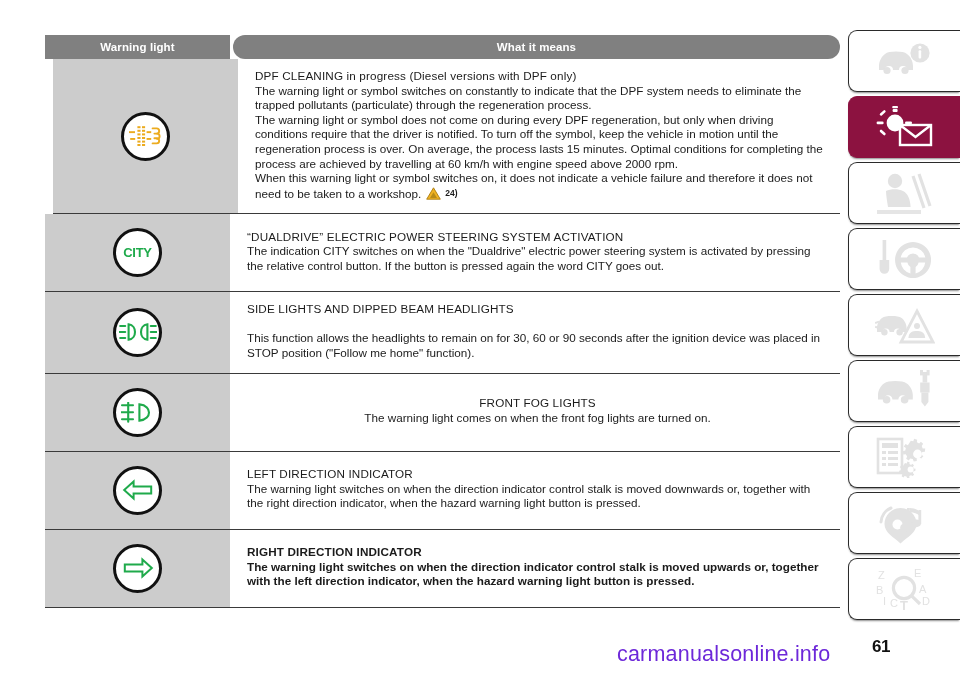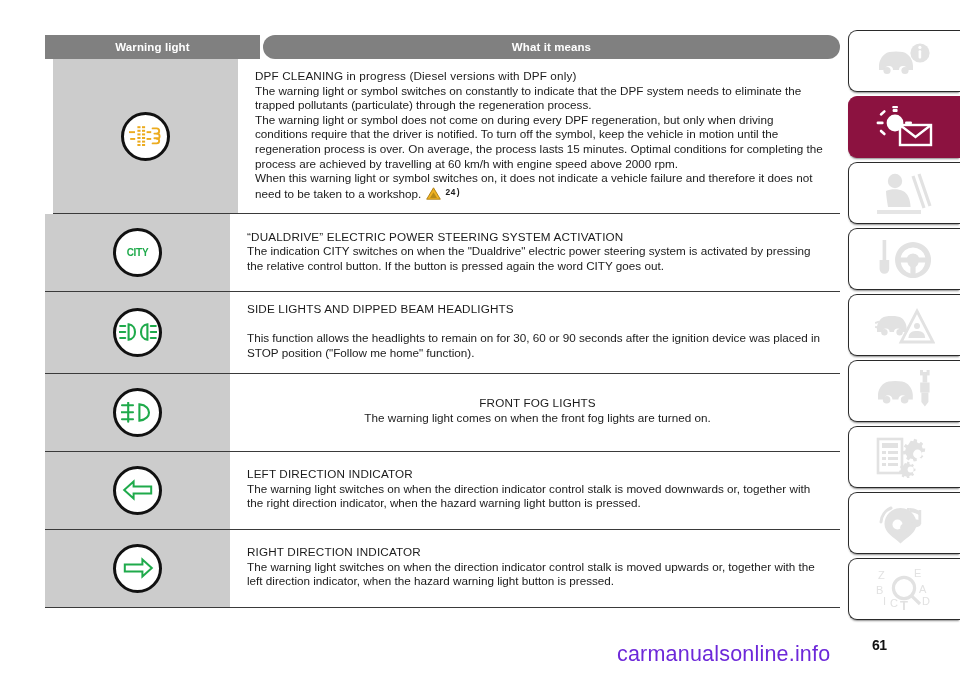--- a/index.html
+++ b/index.html
@@ -35,21 +35,21 @@
   .th {
     background: #808080;
     color: #ffffff;
     font-size: 11.5px;
     font-weight: bold;
     display: flex;
     align-items: center;
     justify-content: center;
     letter-spacing: .1px;
   }
-  .th-icon { width: 215px; }
+  .th-icon { width: 185px; }
   .th-gap  { width: 3px; background: #ffffff; }
   .th-desc { flex: 1 1 auto; border-radius: 12px; }
 
   .trow {
     display: flex;
     border-bottom: 1.6px solid #3a3a3a;
     background: #ffffff;
   }
   .trow:first-of-type { border-top: none; }
 
@@ -82,21 +82,20 @@
     color: #1b1b1b;
     letter-spacing: .15px;
   }
 
   .footnote-inline {
     display: inline-flex;
     align-items: center;
     gap: 4px;
     vertical-align: -2px;
     margin-left: 5px;
-    font-family: Liberation Mono, monospace;
   }
   .footnote-num {
     font-size: 8.5px;
     font-weight: bold;
     color: #1b1b1b;
   }
 
   
   .badge {
     width: 49px; height: 49px;
@@ -104,21 +103,21 @@
     background: #ffffff;
     border: 3.4px solid #111111;
     display: flex;
     align-items: center;
     justify-content: center;
     position: relative;
   }
   .badge-city {
     font-family: "Liberation Sans", sans-serif;
     font-weight: bold;
-    font-size: 10px;
+    font-size: 13px;
     color: #1faa4b;
     letter-spacing: -.3px;
   }
 
   
   #rail {
     position: absolute;
     left: 848px;
     top: 30px;
     width: 112px;
@@ -143,21 +142,21 @@
     background: #8c1240;
     border-color: #8c1240;
   }
   .tab svg { display: block; }
 
   
   #page-number {
     position: absolute;
     left: 872px;
     top: 637px;
-    font-size: 14px;
+    font-size: 17px;
     font-weight: bold;
     color: #111111;
     letter-spacing: -.5px;
     z-index: 5;
   }
   #watermark {
     position: absolute;
     left: 617px;
     top: 642px;
     font-size: 21.5px;
@@ -283,21 +282,21 @@
                 <path d="M2.2 11 L11.6 2.6 V7.6 H29.2 V14.4 H11.6 V19.4 Z" fill="none" stroke="#1faa4b" stroke-width="2.0" stroke-linejoin="miter"></path>
               </svg>
             </div>
           </div>
           <div class="cell-gap"></div>
           <div class="cell-desc">
             <div class="desc-title">LEFT DIRECTION INDICATOR</div>
             <div class="desc-line"><span>The warning light switches on when the direction indicator control stalk is moved downwards or, together with the right direction indicator, when the hazard warning light button is pressed.</span></div>
           </div>
         </div>
-        <div class="trow" style="min-height: 78px;">
+        <div class="trow" style="min-height: 78px; font-weight: bold;">
           <div class="cell-icon">
             <div class="badge">
               <svg width="32" height="22" viewBox="0 0 32 22">
                 <path d="M29.8 11 L20.4 2.6 V7.6 H2.8 V14.4 H20.4 V19.4 Z" fill="none" stroke="#1faa4b" stroke-width="2.0" stroke-linejoin="miter"></path>
               </svg>
             </div>
           </div>
           <div class="cell-gap"></div>
           <div class="cell-desc">
             <div class="desc-title">RIGHT DIRECTION INDICATOR</div>

